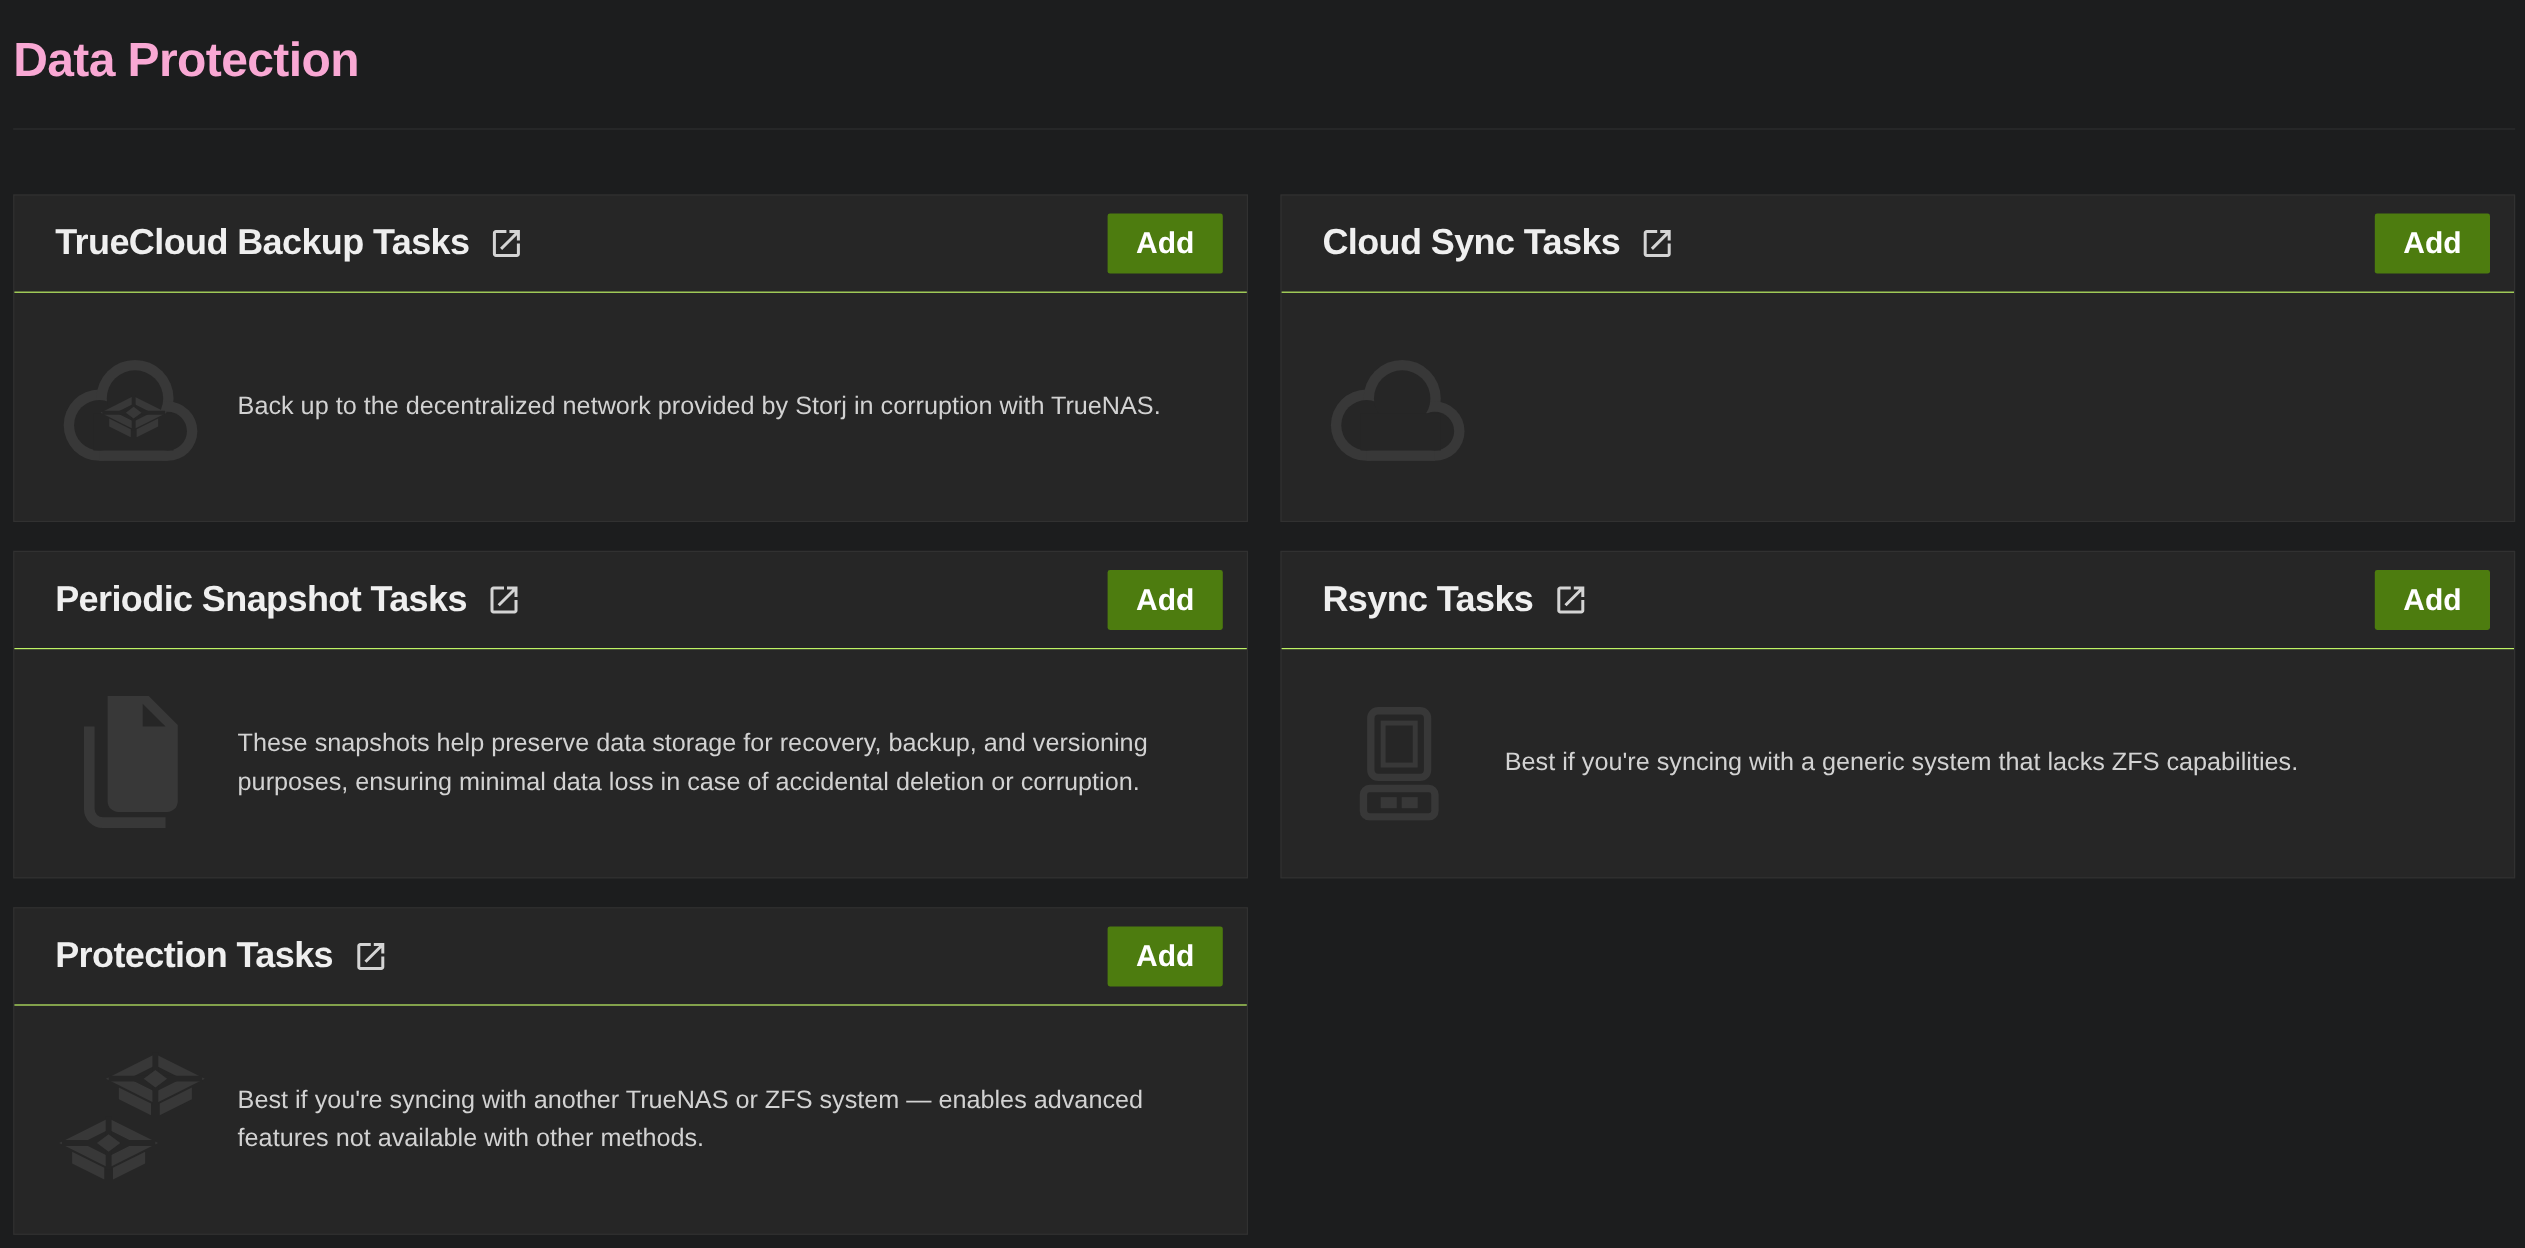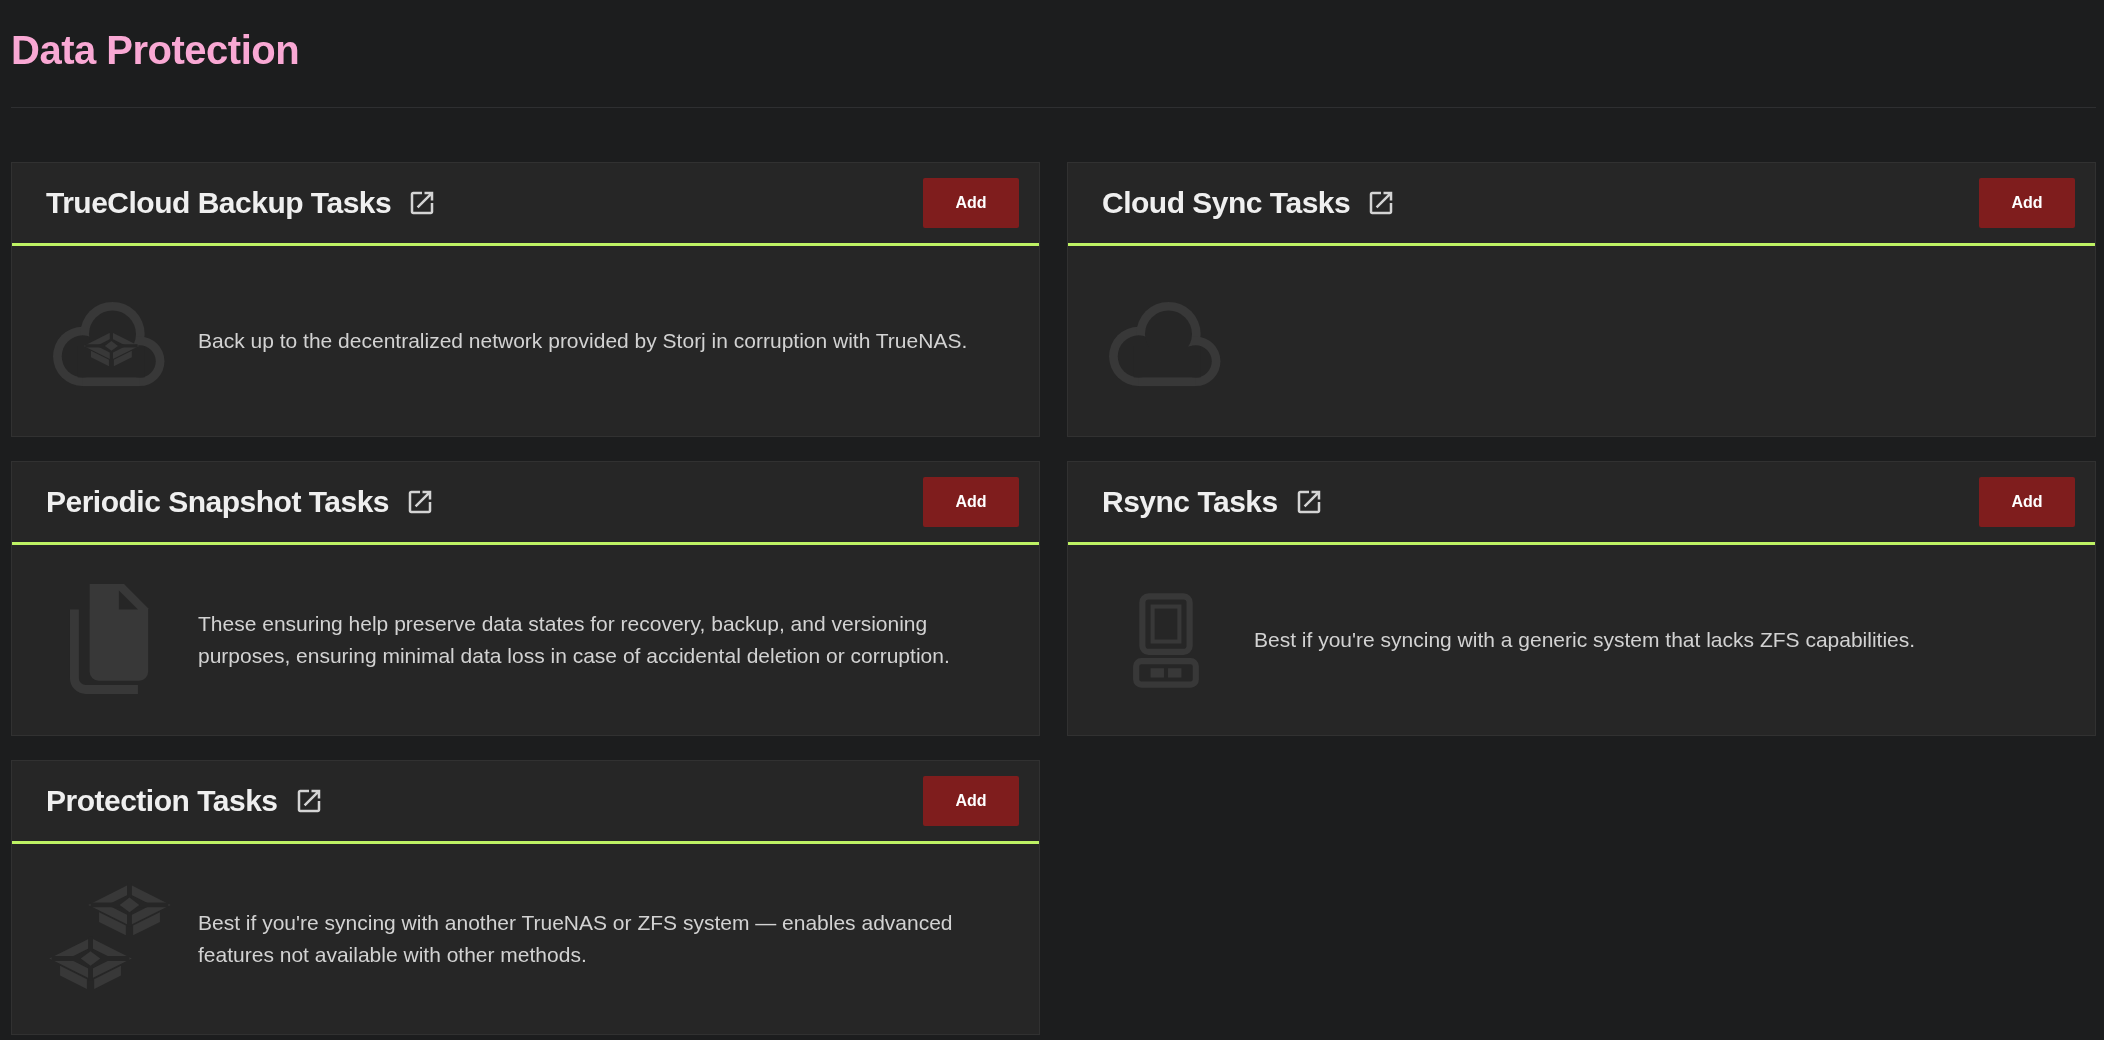--- a/index.html
+++ b/index.html
@@ -40,21 +40,21 @@
   .card {
     background: #262626;
     border: 1px solid #313131;
     box-sizing: border-box;
   }
   .card-header {
     height: 80px;
     display: flex;
     align-items: center;
     padding: 0 20px 0 34px;
-    border-bottom: 3px solid #bef264;
+    border-bottom: 1px solid #bef264;
   }
   .card-title {
     margin: 0;
     color: #efefef;
     font-size: 30px;
     font-weight: 700;
     letter-spacing: -0.5px;
     cursor: pointer;
   }
   .ext-icon {
@@ -62,26 +62,26 @@
     width: 30px;
     height: 30px;
     display: inline-flex;
     cursor: pointer;
   }
   .ext-icon svg { width: 30px; height: 30px; fill: #d4d4d4; }
   .add-btn {
     margin-left: auto;
     min-width: 96px;
     height: 50px;
-    background: #7f1d1d;
+    background: #4d7c0f;
     color: #ffffff;
     border: none;
     border-radius: 2px;
     font-family: "Liberation Sans", sans-serif;
-    font-size: 16px;
+    font-size: 25px;
     font-weight: 700;
     cursor: pointer;
     padding: 0 18px;
   }
   .card-body {
     min-height: 190px;
     box-sizing: border-box;
     display: flex;
     align-items: center;
     padding: 18px 28px 18px 34px;
@@ -203,21 +203,21 @@
       <span class="card-icon">
 
         <svg width="102" height="122" viewBox="0 0 80 96">
           <path d="M12 24 V78 a9 9 0 0 0 9 9 H62" class="stroke-fg" stroke-width="7"></path>
           <path d="M24 4 H51 L70 23 V73 a7 7 0 0 1 -7 7 H31 a7 7 0 0 1 -7 -7 Z" class="icon-fg"></path>
           <polygon points="47,9 62,24 47,24" class="icon-bg"></polygon>
         </svg>
 
       </span>
       <div class="card-text">
-            <p>These ensuring help preserve data states for recovery, backup, and versioning purposes, ensuring minimal data loss in case of accidental deletion or corruption.</p>
+            <p>These snapshots help preserve data storage for recovery, backup, and versioning purposes, ensuring minimal data loss in case of accidental deletion or corruption.</p>
           </div>
     </div>
   </section>
 
   <section class="card">
     <header class="card-header">
       <h2 class="card-title">Rsync Tasks</h2>
       <span class="ext-icon">
         <svg viewBox="0 0 24 24">
               <path d="M19 19H5V5h7V3H5c-1.11 0-2 .9-2 2v14c0 1.1.89 2 2 2h14c1.1 0 2-.9 2-2v-7h-2v7zM14 3v2h3.59l-9.83 9.83 1.41 1.41L19 6.41V10h2V3h-7z"></path>

